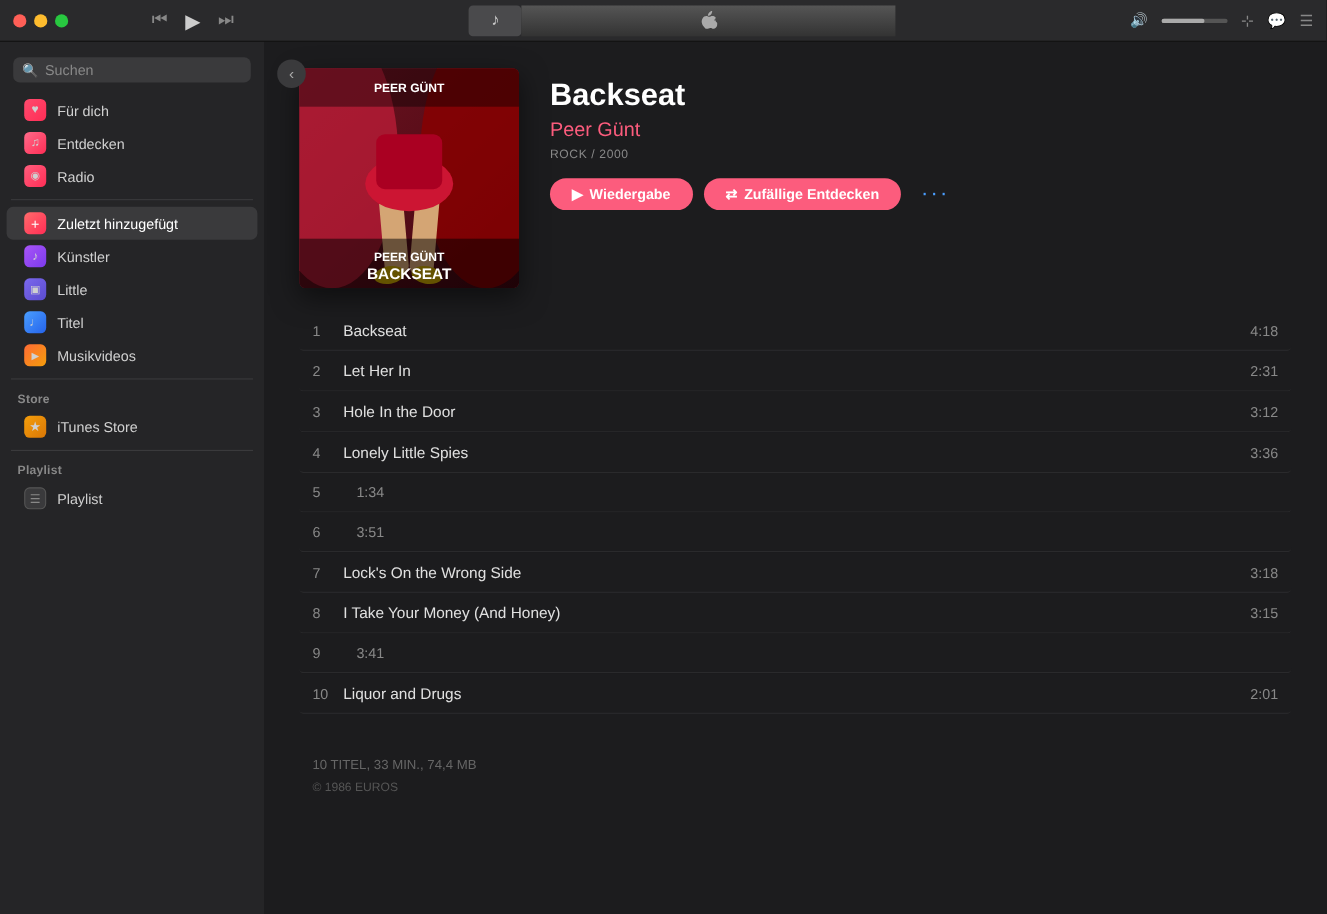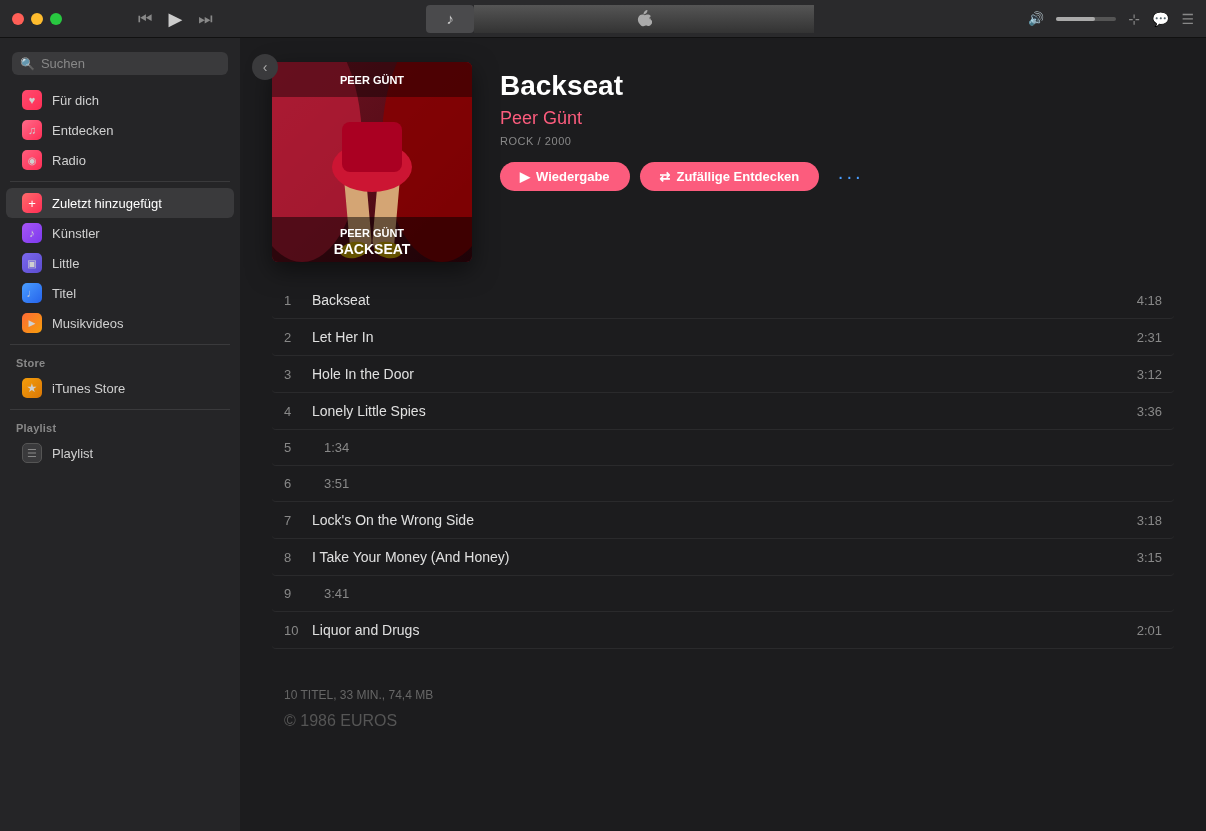--- a/index.html
+++ b/index.html
@@ -345,21 +345,21 @@
     }
 
     .track-footer {
       padding: 16px 44px 8px;
       font-size: 12px;
       color: #666;
       line-height: 1.8;
     }
     .track-footer-line2 {
       color: #555;
-      font-size: 16px;
+      font-size: 11px;
     }
   </style>
 </head>
 <body>
 
 <div class="titlebar">
   <div class="traffic-lights">
     <div class="tl tl-red"></div>
     <div class="tl tl-yellow"></div>
     <div class="tl tl-green"></div>

